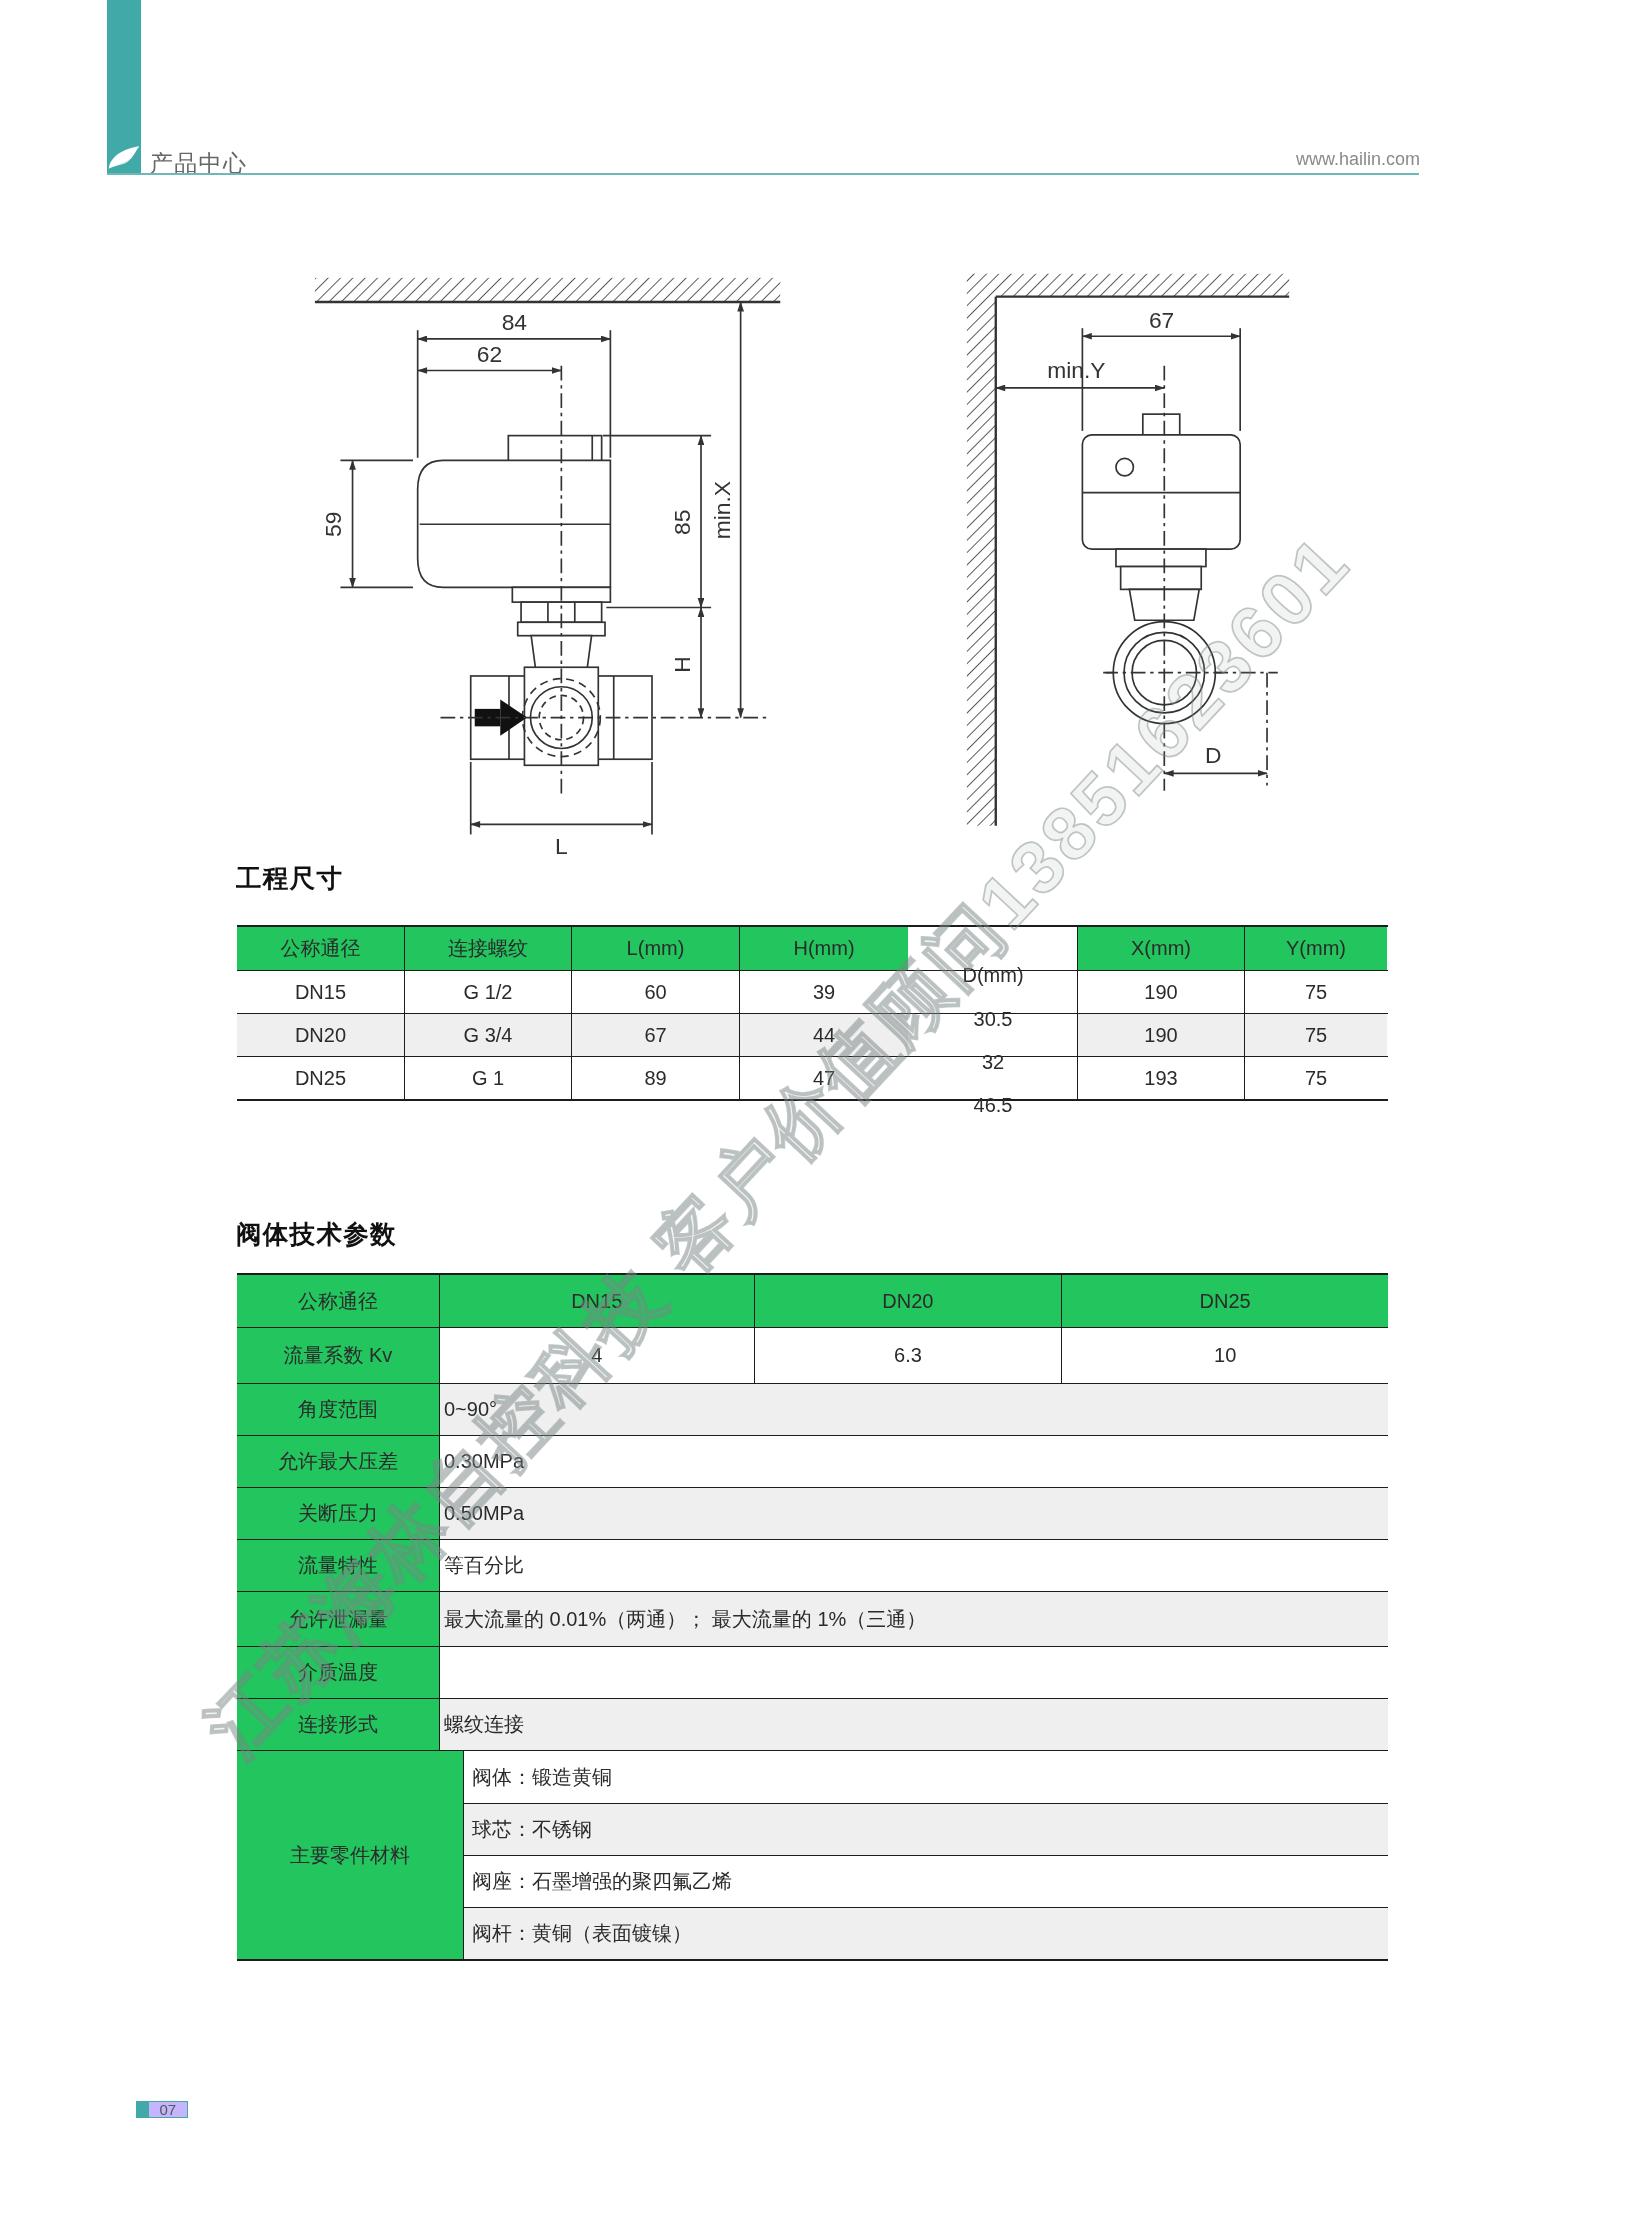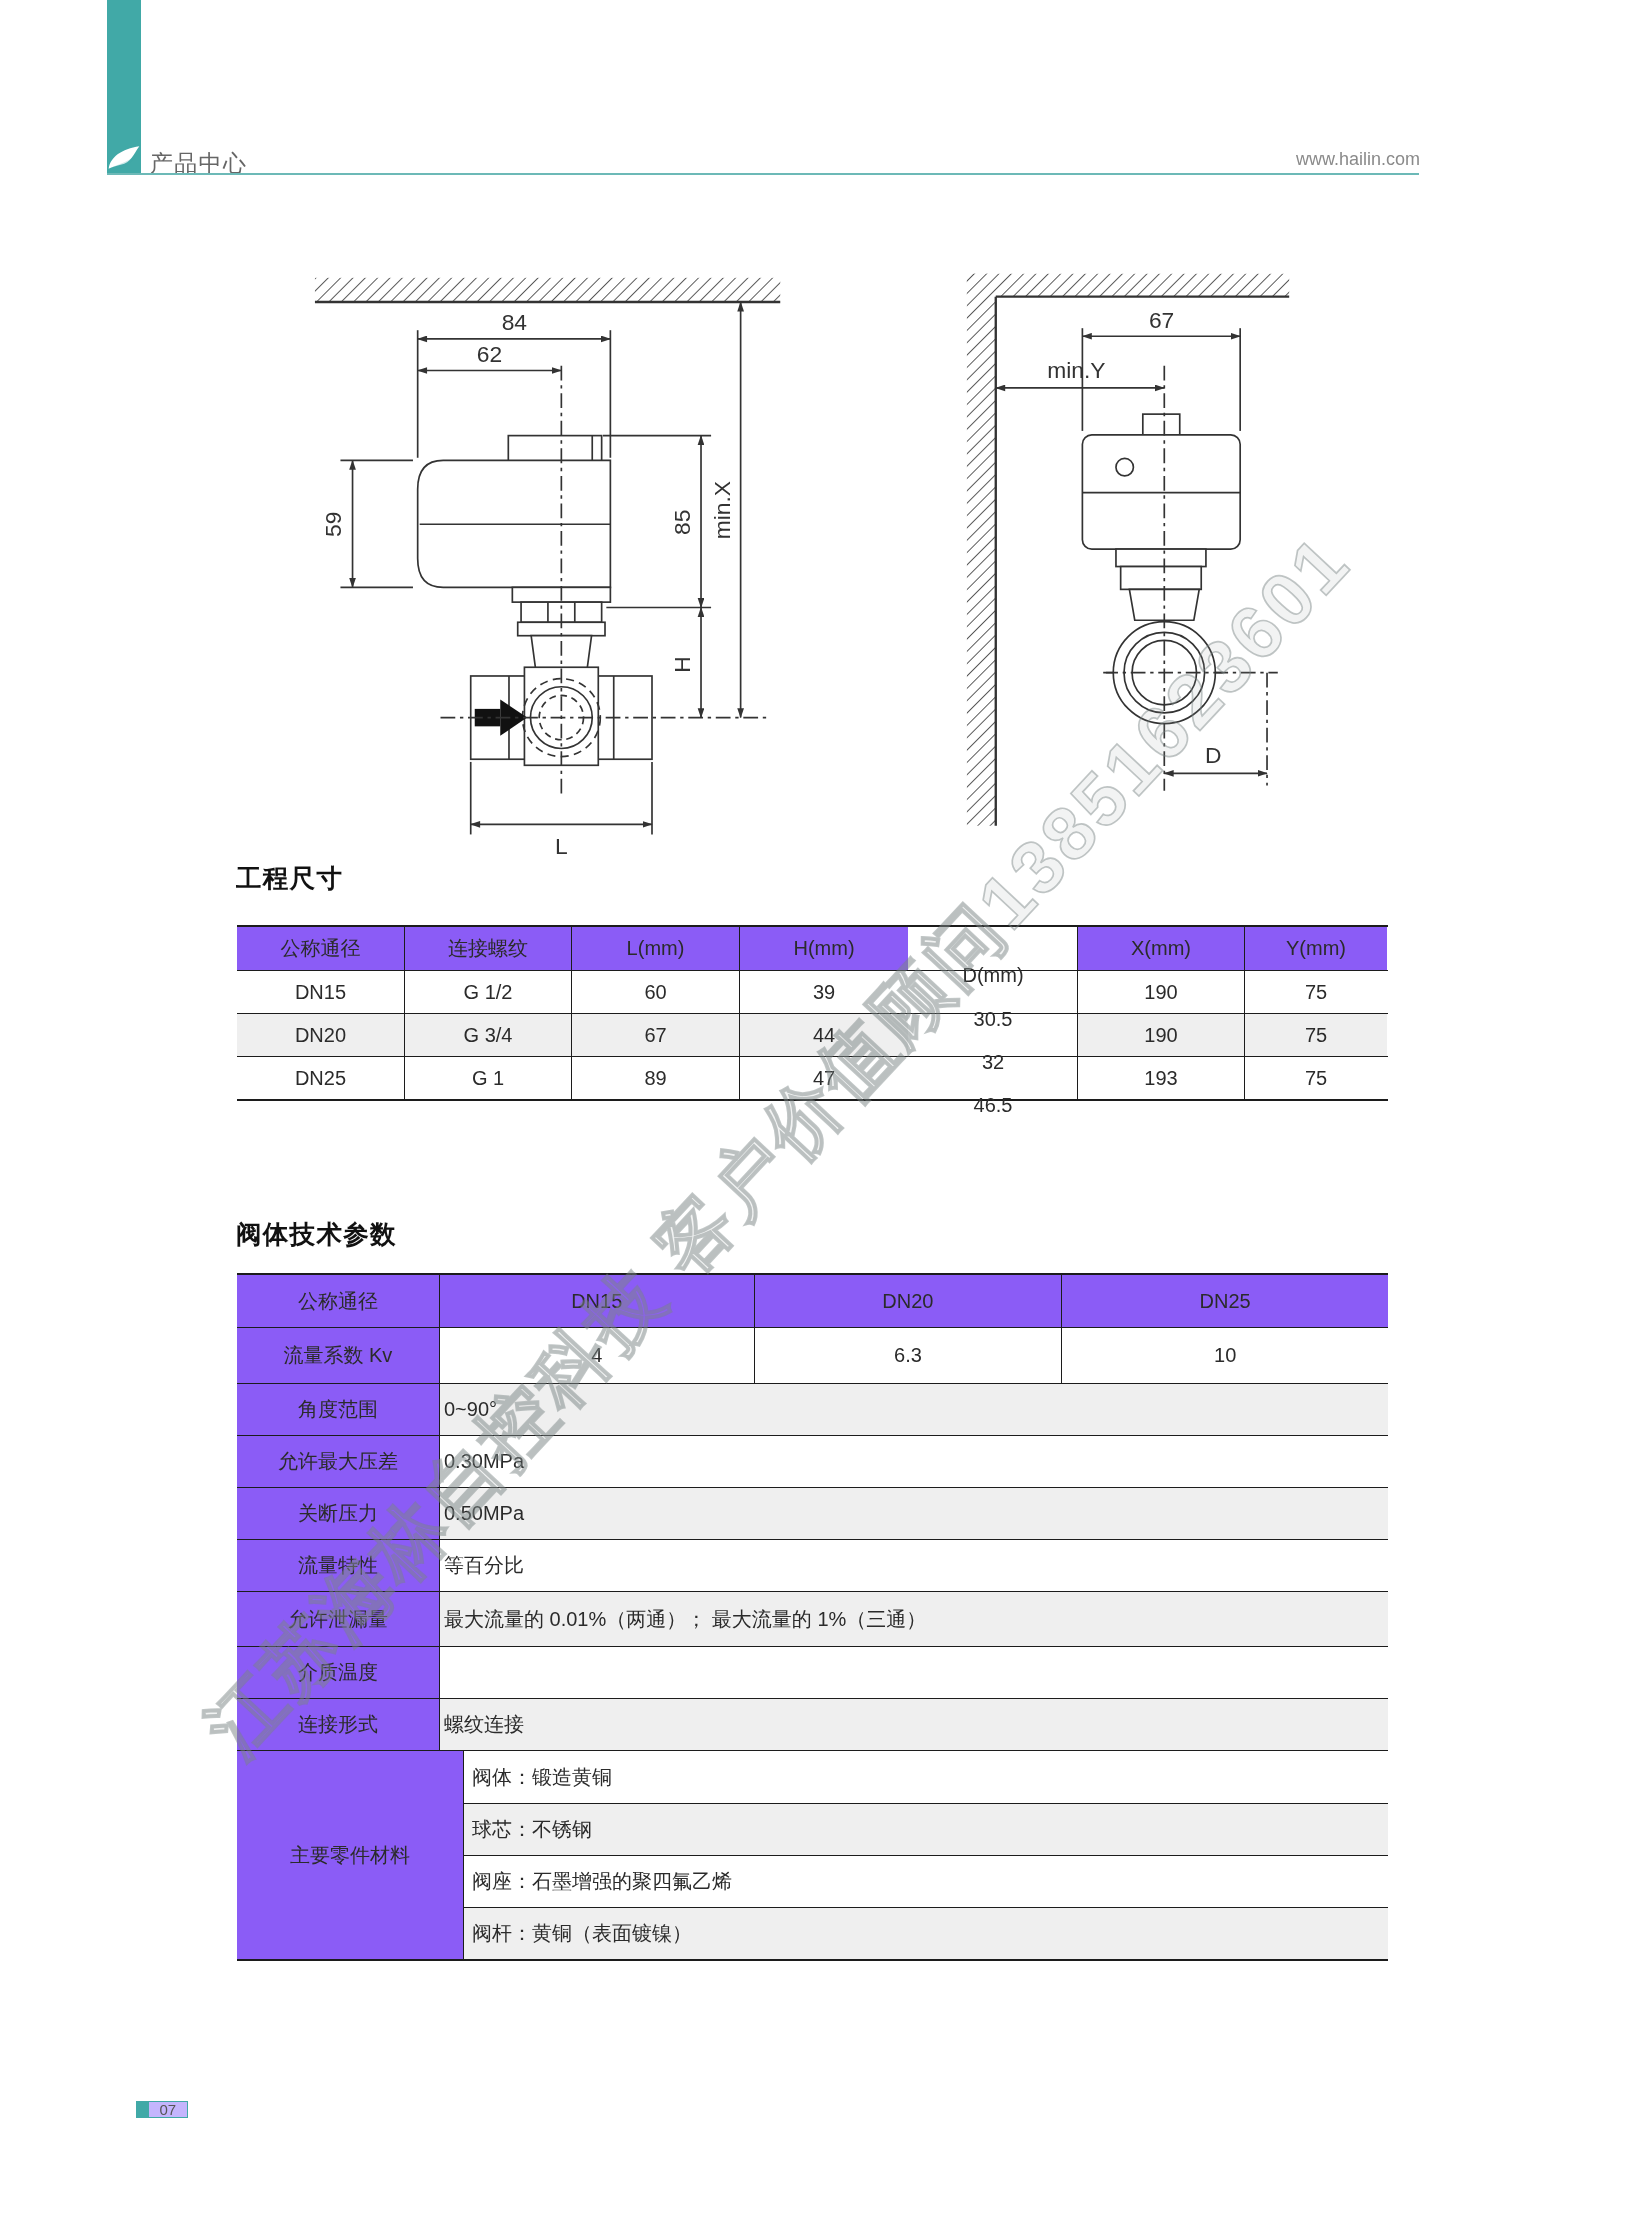--- a/index.html
+++ b/index.html
@@ -19,21 +19,21 @@
   .sec1-title{top:861px;}
   .sec2-title{top:1217px;}
 
   
   .tbl{left:237px;width:1151px;border-top:2px solid #1c1c1c;border-bottom:2px solid #1c1c1c;box-sizing:border-box;}
   .row{display:flex;width:100%;box-sizing:border-box;}
   .cell{box-sizing:border-box;display:flex;align-items:center;justify-content:center;
         font-size:20px;color:#2b2b2b;}
   .vl{border-left:1.3px solid #1c1c1c;}
   .hl{border-top:1.3px solid #1c1c1c;}
-  .teal{background:#8b5cf6;}
+  .teal{background:#22c55e;}
   .gray{background:#efefef;}
 
   
   .t1{top:925px;}
   .t1 .row{height:43px;}
   .c0{width:167px;} .c1{width:167px;} .c2{width:168px;} .c3{width:169px;}
   .c4{width:169px;margin-top:48px;} .c5{width:167px;} .c6{width:143px;}
 
   
   .t2{top:1273px;}

